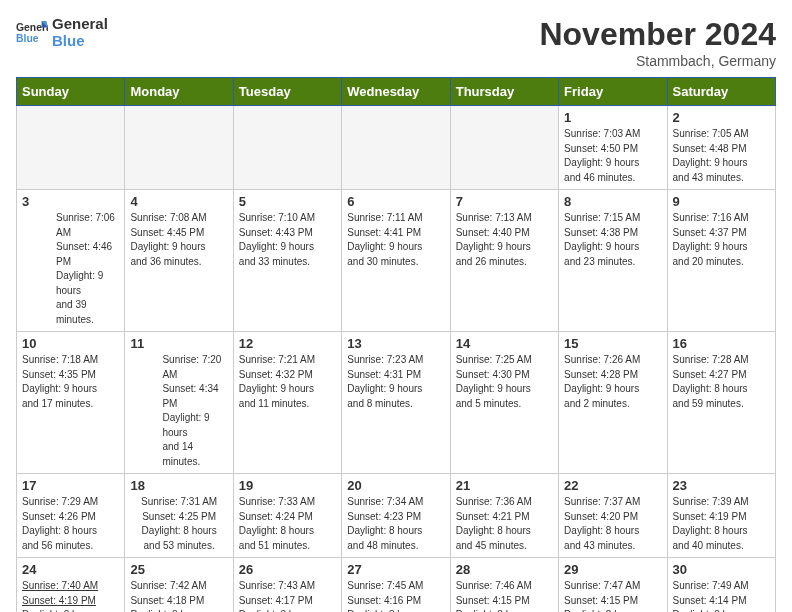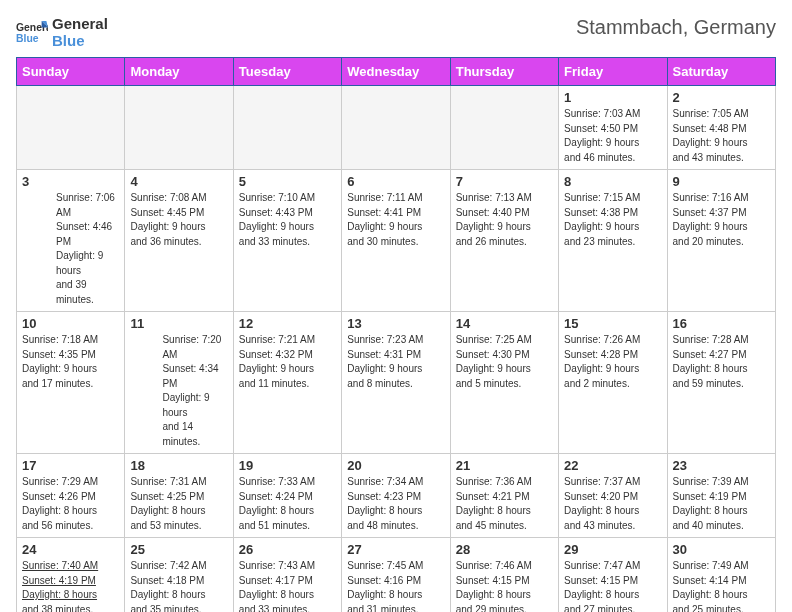--- a/index.html
+++ b/index.html
@@ -36,30 +36,30 @@
     }
     .title-block {
       text-align: right;
     }
     .month-title {
       font-size: 32px;
       font-weight: bold;
       color: #333;
     }
     .subtitle {
-      font-size: 20px;
+      font-size: 14px;
       color: #555;
     }
     table {
       width: 100%;
       border-collapse: collapse;
       table-layout: fixed;
     }
     th {
-      background-color: #d946ef;
+      background-color: #4d7c0f;
       color: #fff;
       text-align: left;
       padding: 6px 5px;
       font-size: 13px;
       border: 1px solid #2a5da5;
     }
     td {
       border: 1px solid #ccc;
       vertical-align: top;
       padding: 4px 5px;
@@ -95,20 +95,21 @@
       <polygon points="32,2 40,10 32,10" fill="#2a5da5"></polygon>
     </svg>
     <div>
       <div class="logo-text">
         <div>General</div>
         <div><span>Blue</span></div>
       </div>
     </div>
   </div>
   <div class="title-block">
+    <div class="month-title">November 2024</div>
     <div class="subtitle">Stammbach, Germany</div>
   </div>
 </div>
 
 <table>
   <thead>
     <tr id="header-row">
     <th>Sunday</th>
         <th>Monday</th>
         <th>Tuesday</th>
@@ -245,21 +246,21 @@
       <tr>
         <td>
           <span class="day-number">17</span>
           <div class="day-info" style="white-space: pre-line;">Sunrise: 7:29 AM
 Sunset: 4:26 PM
 Daylight: 8 hours
 and 56 minutes.</div>
         </td>
         <td>
           <span class="day-number">18</span>
-          <div class="day-info" style="white-space: pre-line;">Sunrise: 7:31 AM
+          <div class="day-info" style="white-space: pre-line; text-align: center;">Sunrise: 7:31 AM
 Sunset: 4:25 PM
 Daylight: 8 hours
 and 53 minutes.</div>
         </td>
         <td>
           <span class="day-number">19</span>
           <div class="day-info" style="white-space: pre-line;">Sunrise: 7:33 AM
 Sunset: 4:24 PM
 Daylight: 8 hours
 and 51 minutes.</div>

